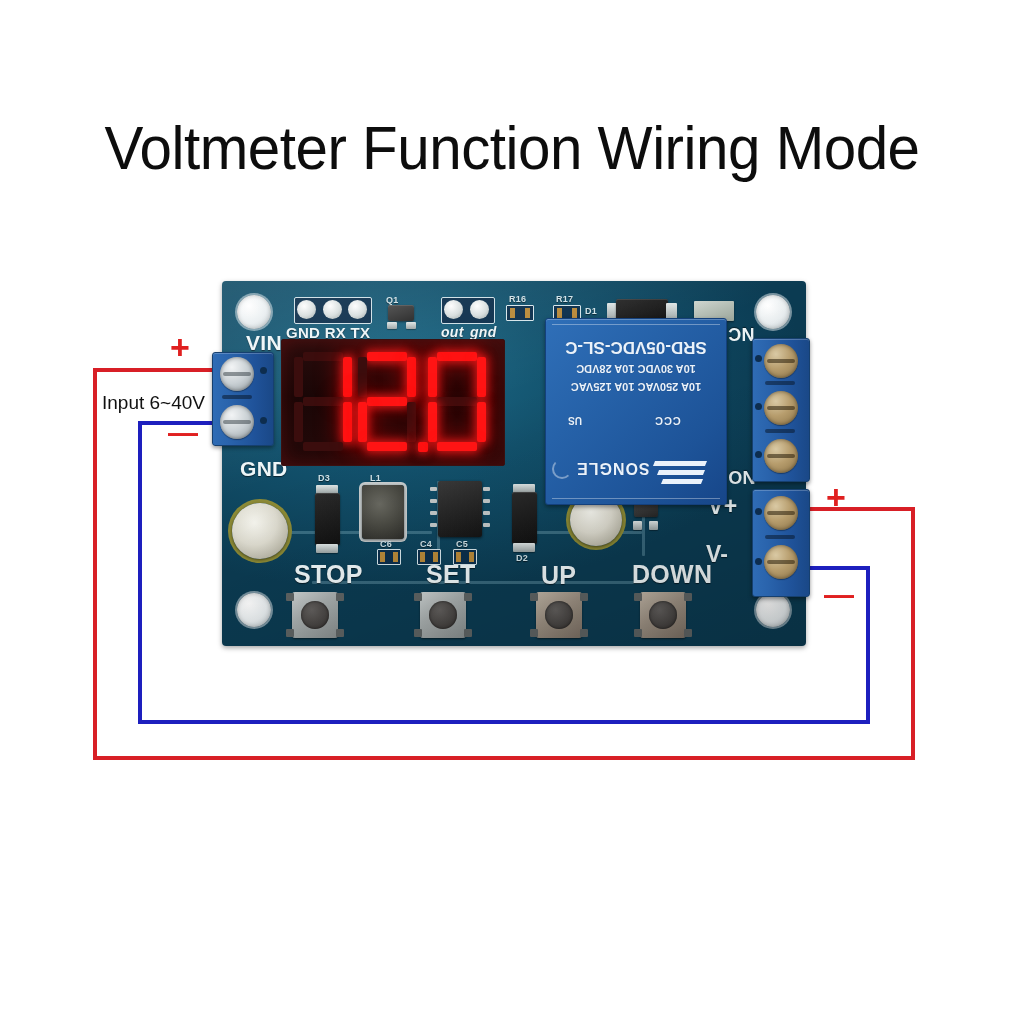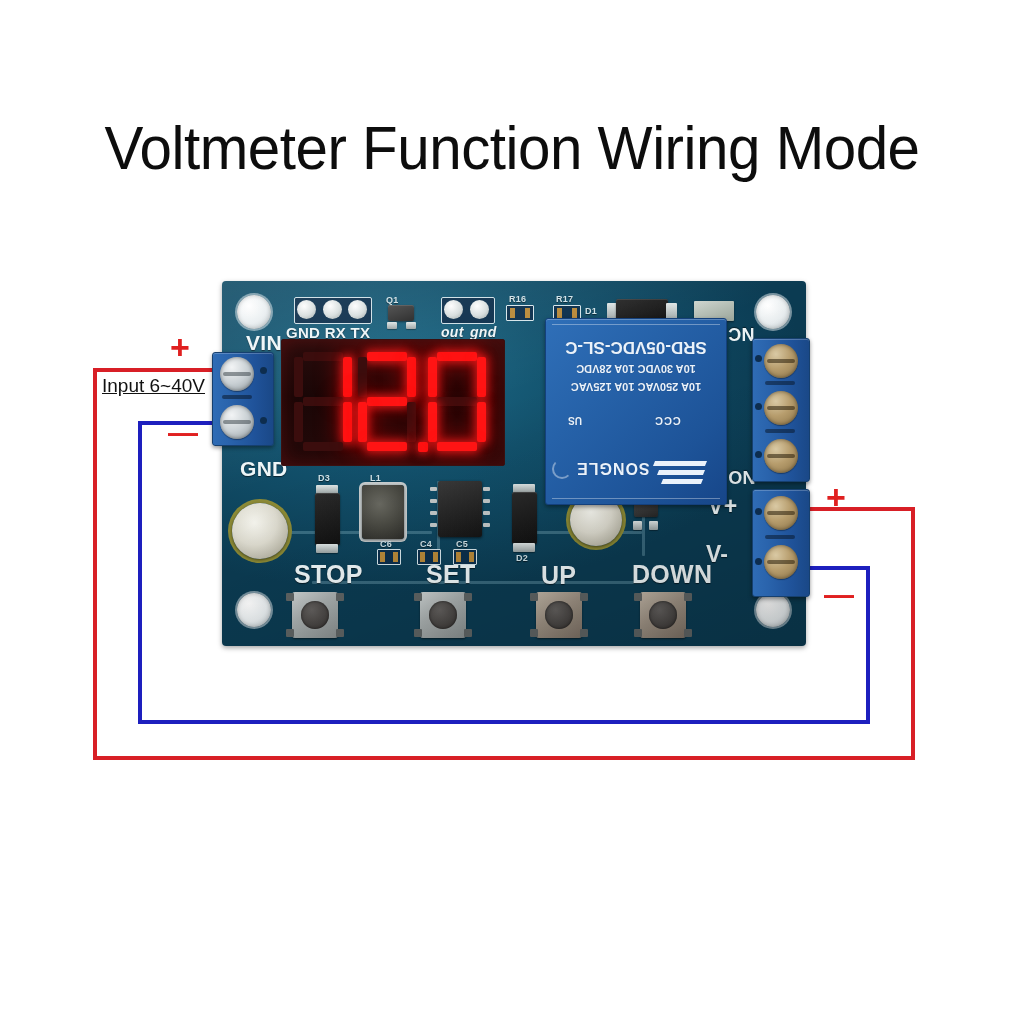--- a/index.html
+++ b/index.html
@@ -195,21 +195,21 @@
 
     <polyline points="214,370 95,370 95,758 913,758 913,509 768,509" fill="none" stroke="#d81f26" stroke-width="4" stroke-linejoin="miter" stroke-linecap="butt"></polyline>
 
     <polyline points="214,423 140,423 140,722 868,722 868,568 768,568" fill="none" stroke="#1d1fbe" stroke-width="4" stroke-linejoin="miter" stroke-linecap="butt"></polyline>
   </svg>
 
   <div class="wirelabel" style="left:170px;top:330px;">+</div>
   <div class="wirelabel" style="left:168px;top:418px;font-size:30px;">—</div>
   <div class="wirelabel" style="left:826px;top:480px;">+</div>
   <div class="wirelabel" style="left:824px;top:580px;font-size:30px;">—</div>
-  <div class="inlabel" style="left:100px;top:375px;text-decoration:underline;">Input 6~40V</div>
+  <div class="inlabel" style="left:100px;top:392px;">Input 6~40V</div>
 
   <div id="board">
 
     <div class="trace" style="left:60px;top:250px;width:150px;height:3px;"></div>
     <div class="trace" style="left:300px;top:250px;width:120px;height:3px;"></div>
     <div class="trace" style="left:215px;top:200px;width:3px;height:70px;"></div>
     <div class="trace" style="left:420px;top:215px;width:3px;height:60px;"></div>
     <div class="trace" style="left:90px;top:300px;width:330px;height:3px;"></div>
 
     <div class="hole" style="left:15px;top:14px;"></div>

